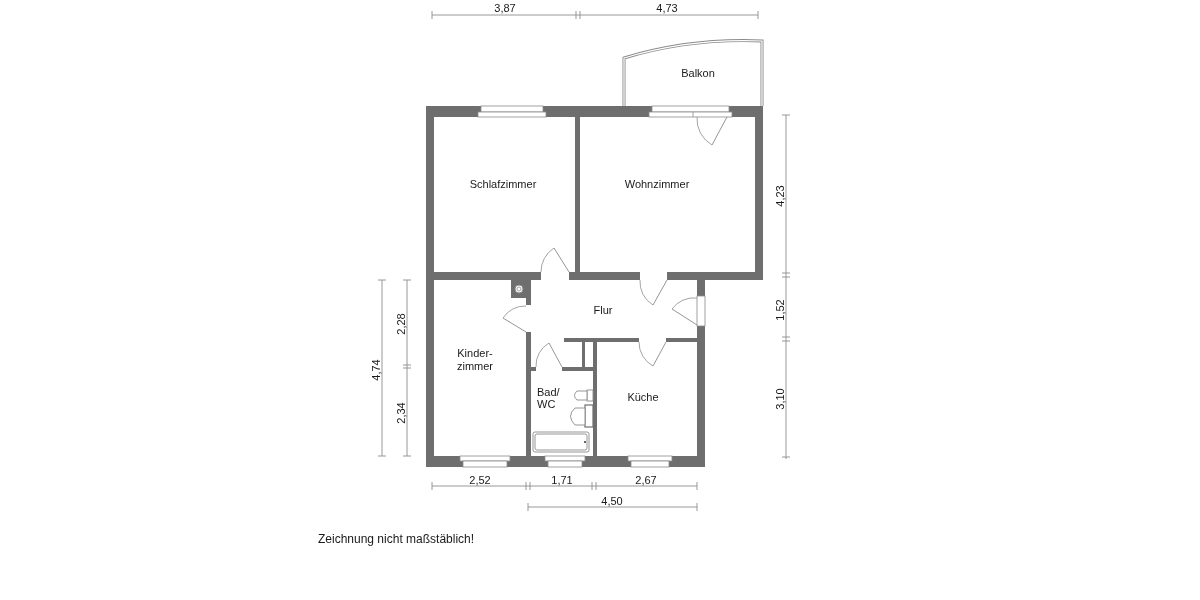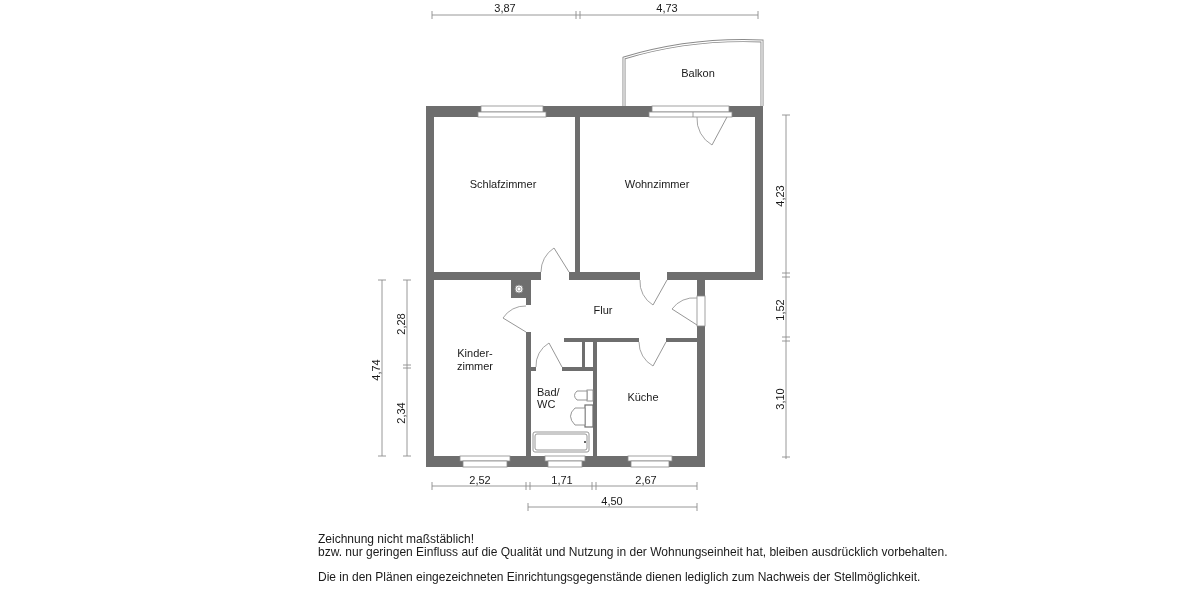--- a/index.html
+++ b/index.html
@@ -181,16 +181,14 @@
 
     <line class="dim" x1="528" y1="507" x2="697" y2="507"></line>
     <line class="tick" x1="528" y1="503" x2="528" y2="511"></line>
     <line class="tick" x1="697" y1="503" x2="697" y2="511"></line>
     <text class="dimlbl" x="612" y="505" text-anchor="middle">4,50</text>
   </g>
 </svg>
 
 <div class="note">
   <p>Zeichnung nicht maßstäblich!</p>
-  <p>bzw. nur geringen Einfluss auf die Qualität und Nutzung in der Wohnungseinheit hat, bleiben ausdrücklich vorbehalten.</p>
   <div class="gap"></div>
-  <p>Die in den Plänen eingezeichneten Einrichtungsgegenstände dienen lediglich zum Nachweis der Stellmöglichkeit.</p>
 </div>
 
 </body></html>

